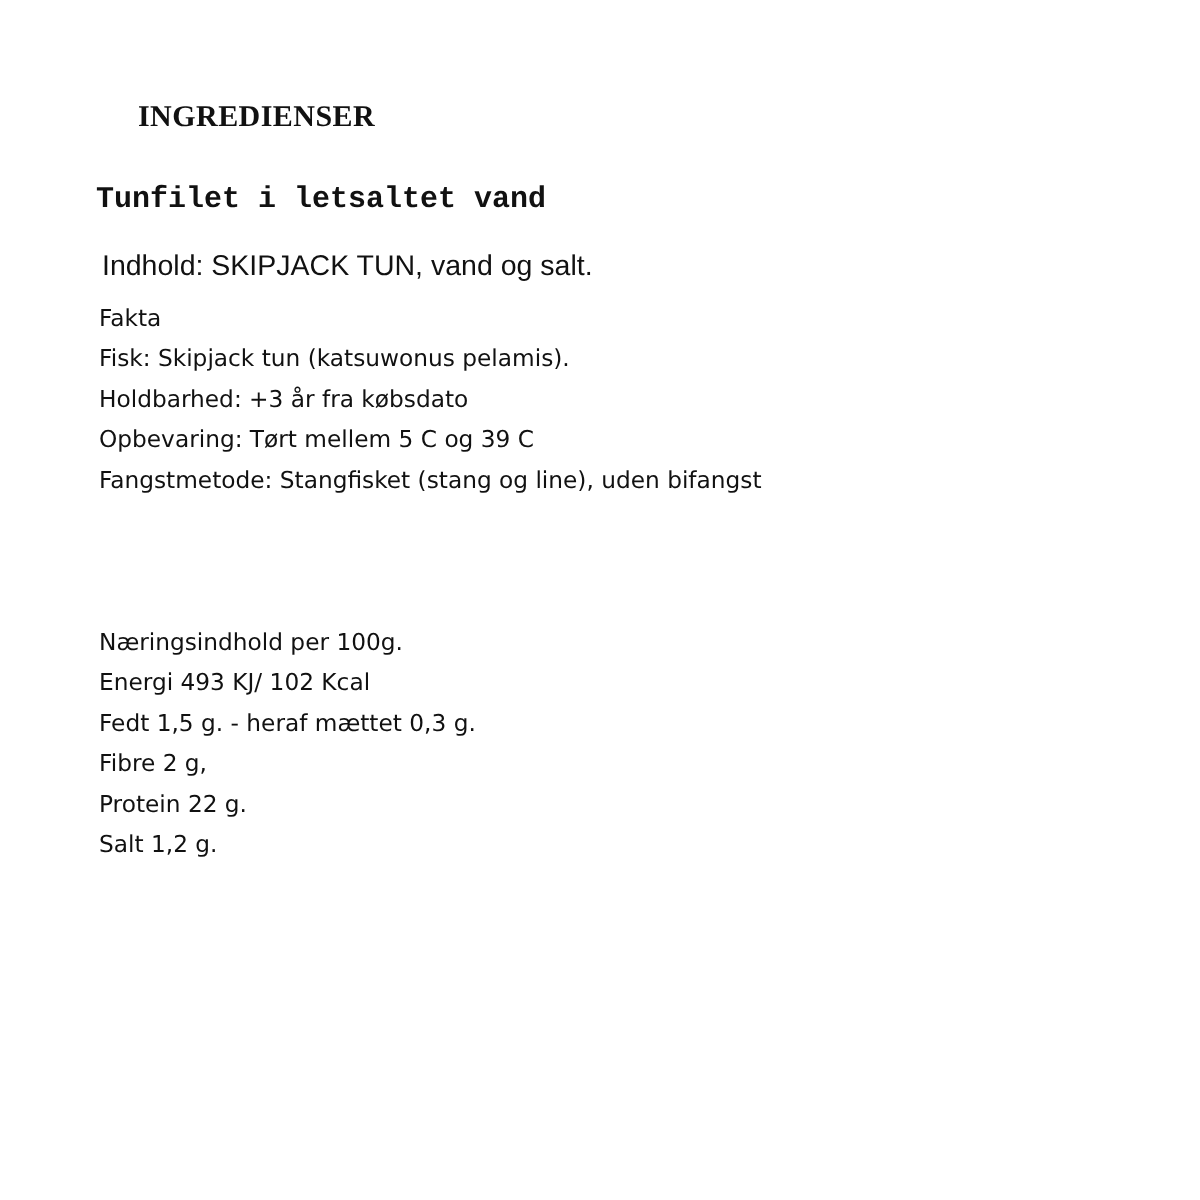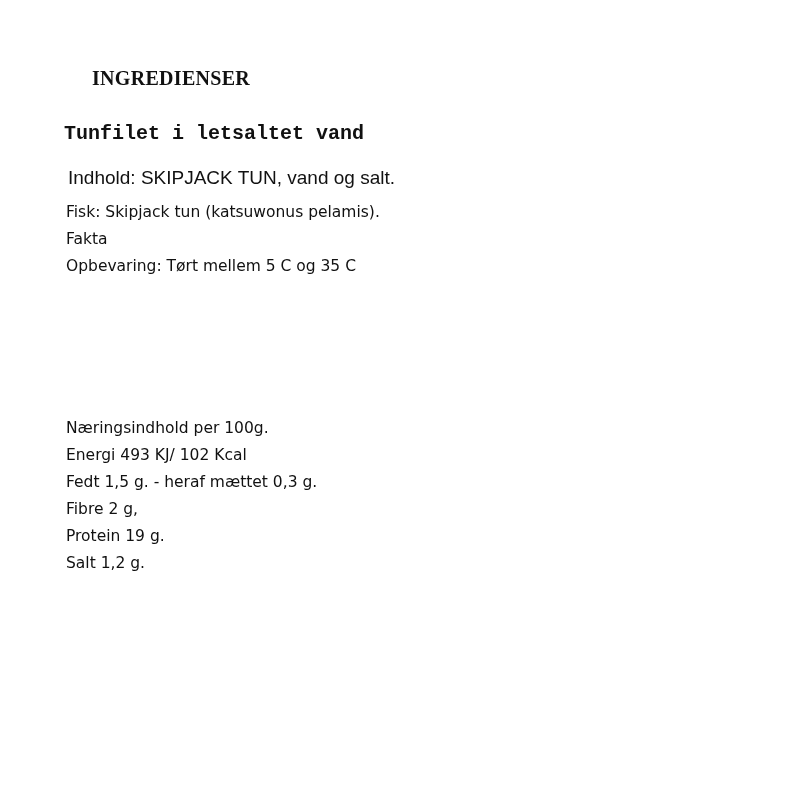--- a/index.html
+++ b/index.html
@@ -33,25 +33,27 @@
   </style>
 </head>
 <body>
 
 <div class="heading">INGREDIENSER</div>
 
 <div class="product-title">Tunfilet i letsaltet vand</div>
 <div class="product-content">Indhold: SKIPJACK TUN, vand og salt.</div>
 
 <div class="block facts">
+  <div>Fakta</div>
   <div>Fisk: Skipjack tun (katsuwonus pelamis).</div>
-  <div>Fakta</div>
-  <div>Opbevaring: Tørt mellem 5 C og 35 C</div>
+  <div>Holdbarhed: +3 år fra købsdato</div>
+  <div>Opbevaring: Tørt mellem 5 C og 39 C</div>
+  <div>Fangstmetode: Stangfisket (stang og line), uden bifangst</div>
 </div>
 
 <div class="block nutrition">
   <div>Næringsindhold per 100g.</div>
   <div>Energi 493 KJ/ 102 Kcal</div>
   <div>Fedt 1,5 g. - heraf mættet 0,3 g.</div>
   <div>Fibre 2 g,</div>
-  <div>Protein 19 g.</div>
+  <div>Protein 22 g.</div>
   <div>Salt 1,2 g.</div>
 </div>
 
 </body></html>

